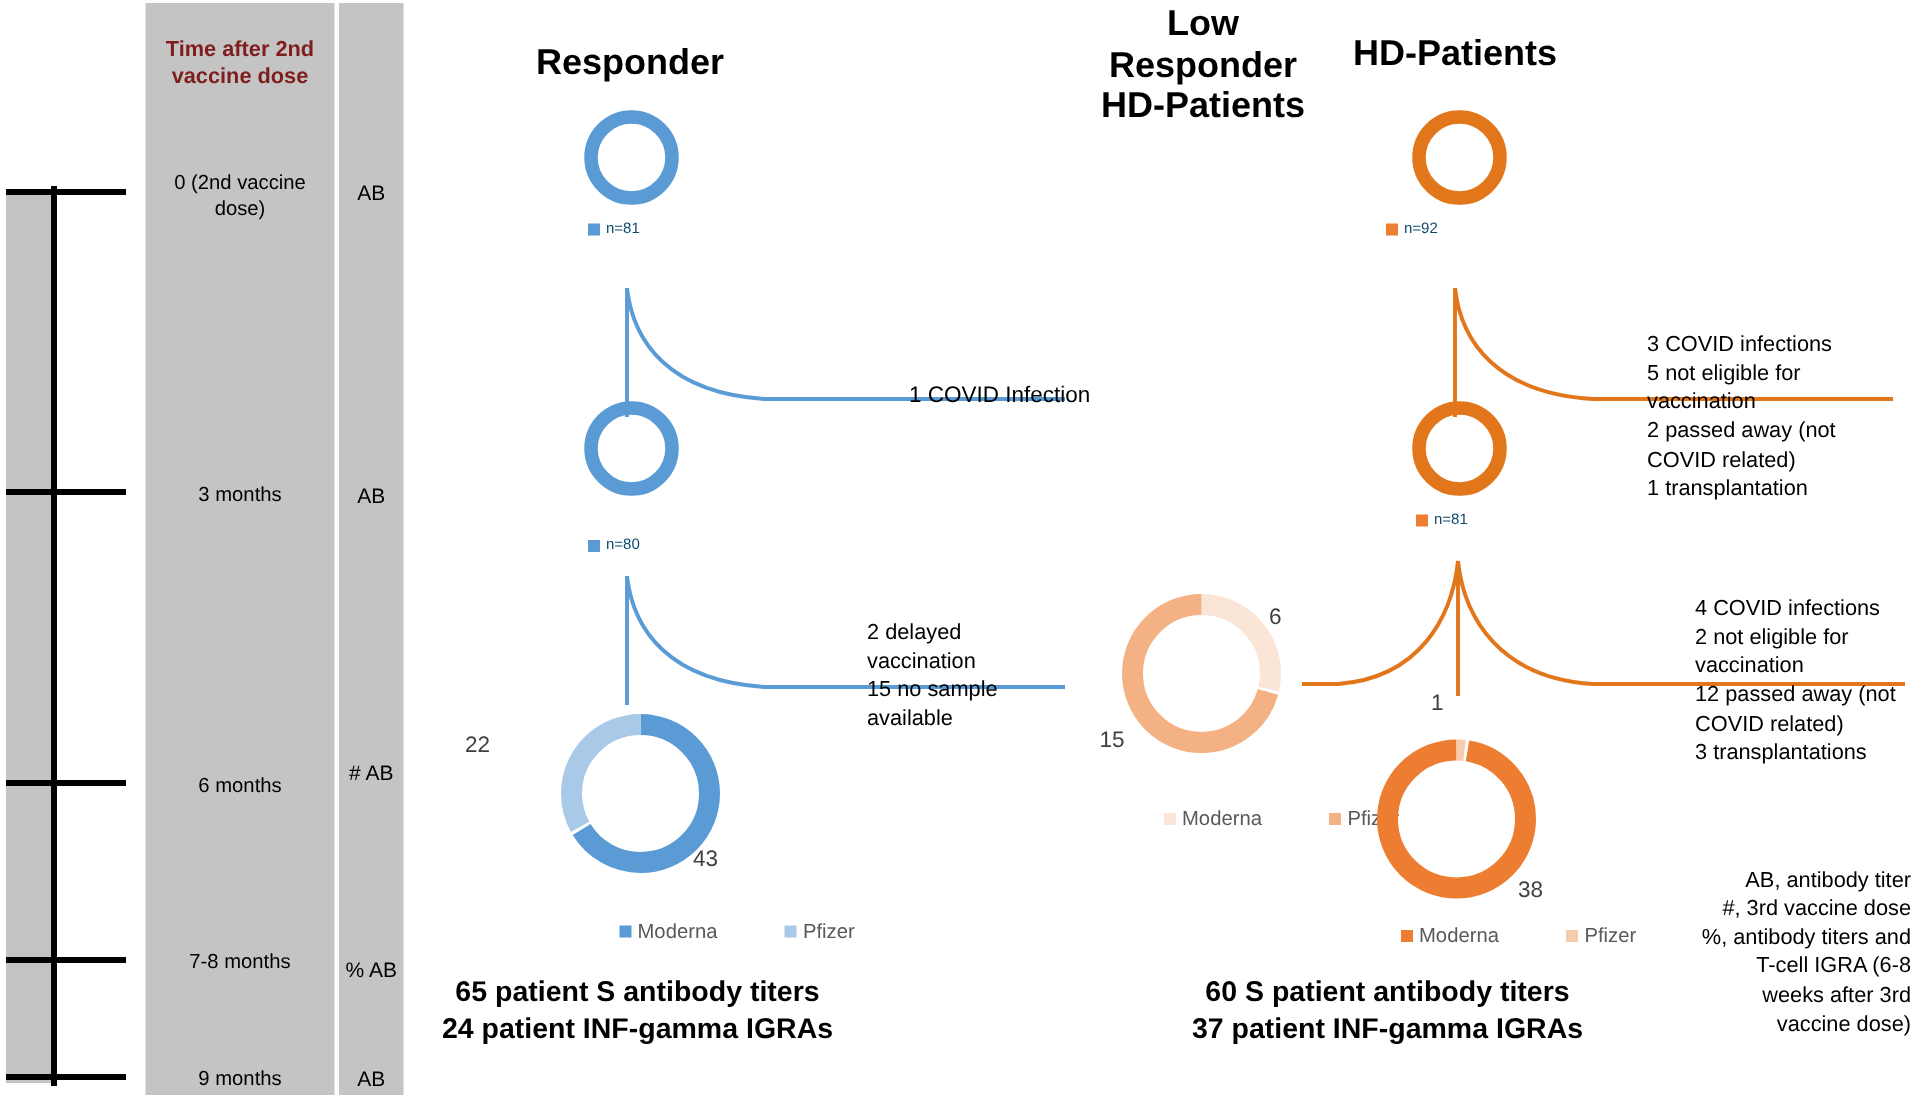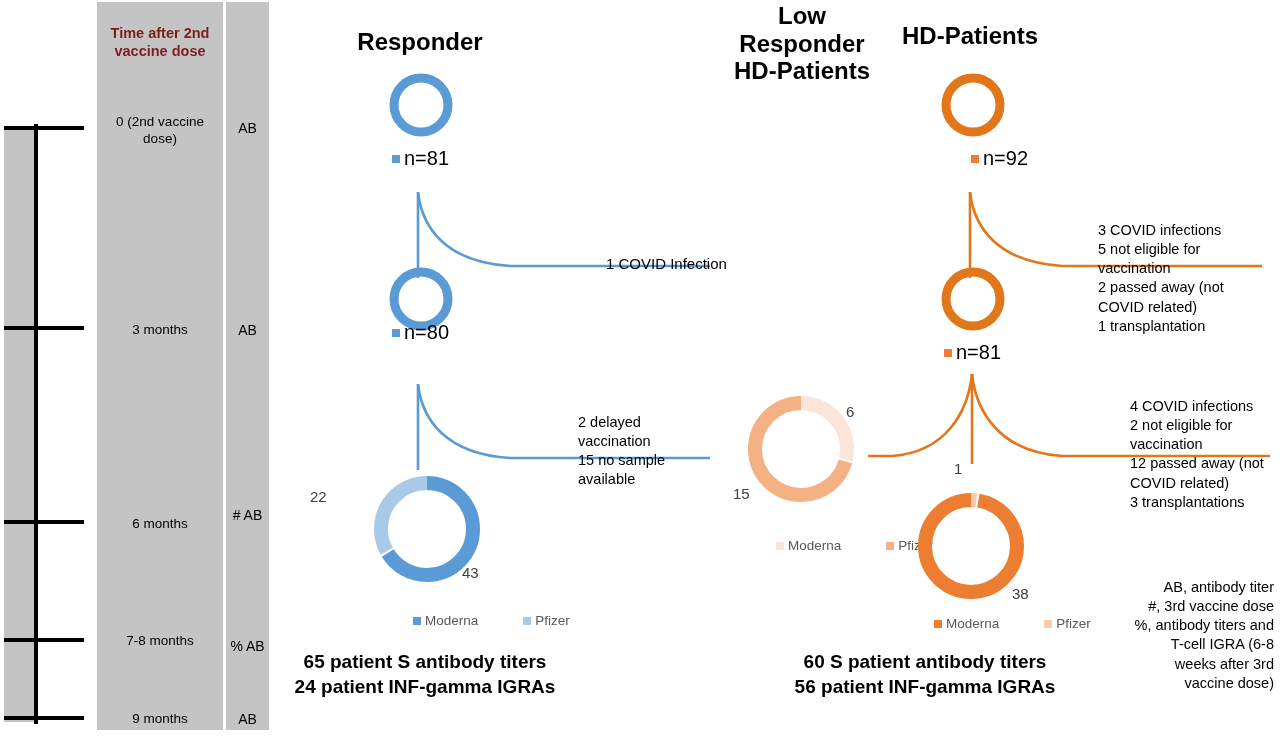--- a/index.html
+++ b/index.html
@@ -91,22 +91,22 @@
 
   
   .ring-svg { position: absolute; }
 
   
   .n-legend {
     position: absolute;
     display: flex;
     align-items: center;
     gap: 4px;
-    font-size: 20px;
-    color: #000000;
+    font-size: 10px;
+    color: #0c4a6e;
     white-space: nowrap;
   }
   .sw {
     display: inline-block;
     width: 8px; height: 8px;
     flex: 0 0 auto;
   }
 
   
   .series-legend {
@@ -217,21 +217,21 @@
 
   <svg class="ring-svg" style="left:400px; top:190px;" width="320" height="90" viewBox="0 0 320 90">
     <path d="M 18 2 L 18 88" stroke="#5B9BD5" stroke-width="2.6" fill="none"></path>
     <path d="M 18 2 C 22 38, 46 72, 110 76 L 310 76" stroke="#5B9BD5" stroke-width="2.6" fill="none"></path>
   </svg>
   <div class="annot-line" style="left:578px; top:255px;margin-left:28px;">1 COVID Infection</div>
 
   <svg class="ring-svg" style="left:386px; top:264px;" width="70" height="70" viewBox="0 0 70 70">
     <circle cx="35" cy="35" r="27" fill="none" stroke="#5B9BD5" stroke-width="9"></circle>
   </svg>
-  <div class="n-legend" style="left:392px; top:321px;">
+  <div class="n-legend" style="left:392px; top:358px;">
     <span class="sw" style="background:#5B9BD5;"></span>
     <span>n=80</span>
   </div>
 
   <svg class="ring-svg" style="left:400px; top:382px;" width="320" height="90" viewBox="0 0 320 90">
     <path d="M 18 2 L 18 88" stroke="#5B9BD5" stroke-width="2.6" fill="none"></path>
     <path d="M 18 2 C 22 38, 46 72, 110 76 L 310 76" stroke="#5B9BD5" stroke-width="2.6" fill="none"></path>
   </svg>
   <div class="annot" style="left:578px; top:413px; width:160px;">2 delayed
 vaccination
@@ -257,21 +257,21 @@
       <span>Pfizer</span>
     </span>
   </div>
 
   <div class="summary" style="left:270px; top:650px; width:310px;">65 patient S antibody titers
 24 patient INF-gamma IGRAs</div>
 
   <svg class="ring-svg" style="left:938px; top:70px;" width="70" height="70" viewBox="0 0 70 70">
     <circle cx="35" cy="35" r="27" fill="none" stroke="#E2761B" stroke-width="9"></circle>
   </svg>
-  <div class="n-legend" style="left:971px; top:147px;">
+  <div class="n-legend" style="left:924px; top:147px;">
     <span class="sw" style="background:#ED7D31;"></span>
     <span>n=92</span>
   </div>
 
   <svg class="ring-svg" style="left:952px; top:190px;" width="320" height="90" viewBox="0 0 320 90">
     <path d="M 18 2 L 18 88" stroke="#E2761B" stroke-width="2.6" fill="none"></path>
     <path d="M 18 2 C 22 38, 46 72, 110 76 L 310 76" stroke="#E2761B" stroke-width="2.6" fill="none"></path>
   </svg>
   <div class="annot" style="left:1098px; top:221px; width:180px;">3 COVID infections
 5 not eligible for
@@ -334,21 +334,21 @@
       <span class="sw" style="background:#ED7D31;"></span>
       <span>Moderna</span>
     </span>
     <span class="item">
       <span class="sw" style="background:#F8CBAD;"></span>
       <span>Pfizer</span>
     </span>
   </div>
 
   <div class="summary" style="left:760px; top:650px; width:330px;">60 S patient antibody titers
-56 patient INF-gamma IGRAs</div>
+37 patient INF-gamma IGRAs</div>
 
   <div class="annot right-align" style="left:1078px; top:578px; width:196px;">AB, antibody titer
 #, 3rd vaccine dose
 %, antibody titers and
 T-cell IGRA (6-8
 weeks after 3rd
 vaccine dose)</div>
 
 </div>
 

